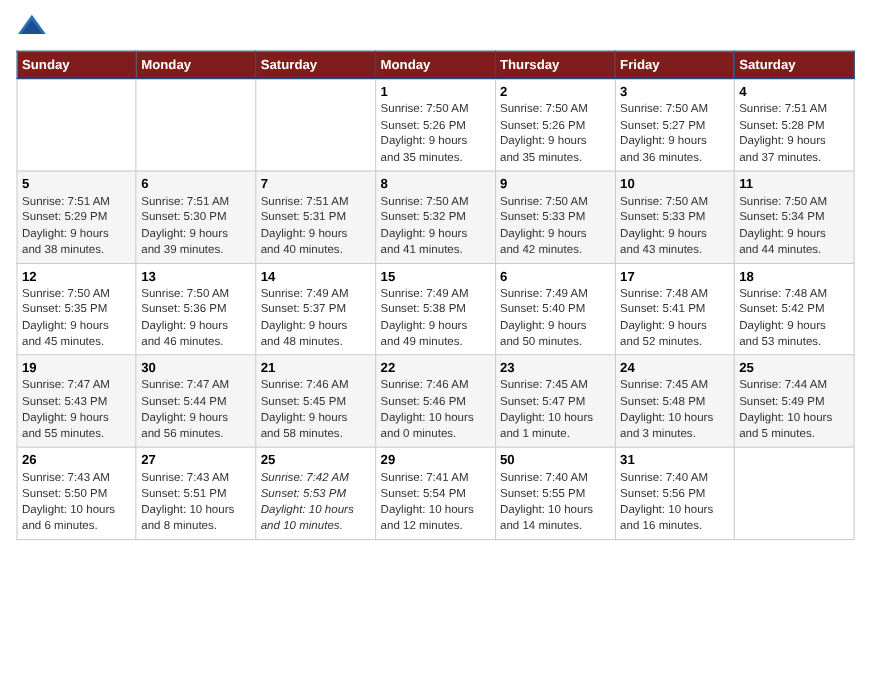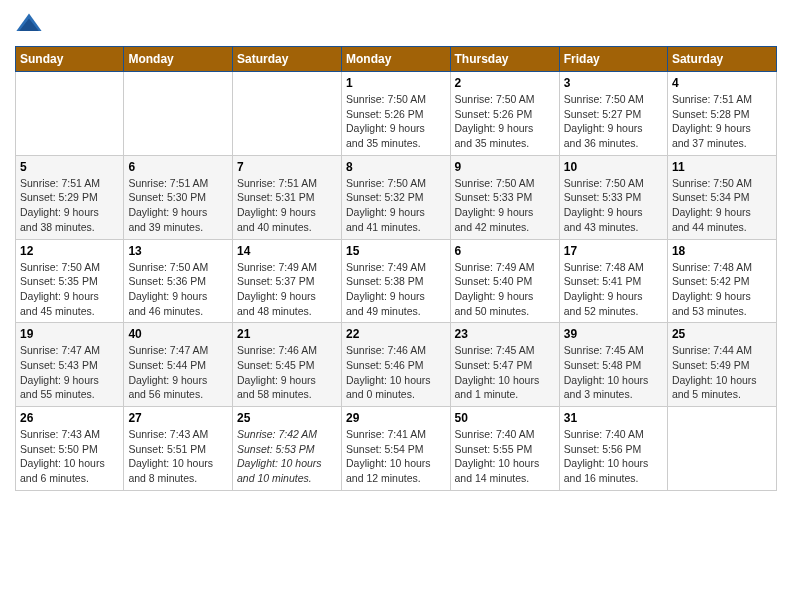--- a/index.html
+++ b/index.html
@@ -51,21 +51,21 @@
     .location {
       font-size: 14px;
       color: #555;
     }
     .calendar {
       width: 100%;
       border-collapse: collapse;
       font-size: 10.5px;
     }
     .calendar thead tr th {
-      background-color: #a16207;
+      background-color: #7f1d1d;
       color: #fff;
       padding: 5px 4px;
       text-align: left;
       font-size: 12px;
       font-weight: bold;
       border: 1px solid #1a5090;
     }
     .calendar tbody tr td {
       border: 1px solid #ccc;
       vertical-align: top;
@@ -262,21 +262,21 @@
         </tr>
         <tr>
           <td>
             <span class="day-number">19</span>
             <div class="day-info" style="white-space: pre-line;">Sunrise: 7:47 AM
 Sunset: 5:43 PM
 Daylight: 9 hours
 and 55 minutes.</div>
           </td>
           <td>
-            <span class="day-number">40</span>
+            <span class="day-number">30</span>
             <div class="day-info" style="white-space: pre-line;">Sunrise: 7:47 AM
 Sunset: 5:44 PM
 Daylight: 9 hours
 and 56 minutes.</div>
           </td>
           <td>
             <span class="day-number">21</span>
             <div class="day-info" style="white-space: pre-line;">Sunrise: 7:46 AM
 Sunset: 5:45 PM
 Daylight: 9 hours
@@ -290,21 +290,21 @@
 and 0 minutes.</div>
           </td>
           <td>
             <span class="day-number">23</span>
             <div class="day-info" style="white-space: pre-line;">Sunrise: 7:45 AM
 Sunset: 5:47 PM
 Daylight: 10 hours
 and 1 minute.</div>
           </td>
           <td>
-            <span class="day-number">39</span>
+            <span class="day-number">24</span>
             <div class="day-info" style="white-space: pre-line;">Sunrise: 7:45 AM
 Sunset: 5:48 PM
 Daylight: 10 hours
 and 3 minutes.</div>
           </td>
           <td>
             <span class="day-number">25</span>
             <div class="day-info" style="white-space: pre-line;">Sunrise: 7:44 AM
 Sunset: 5:49 PM
 Daylight: 10 hours

